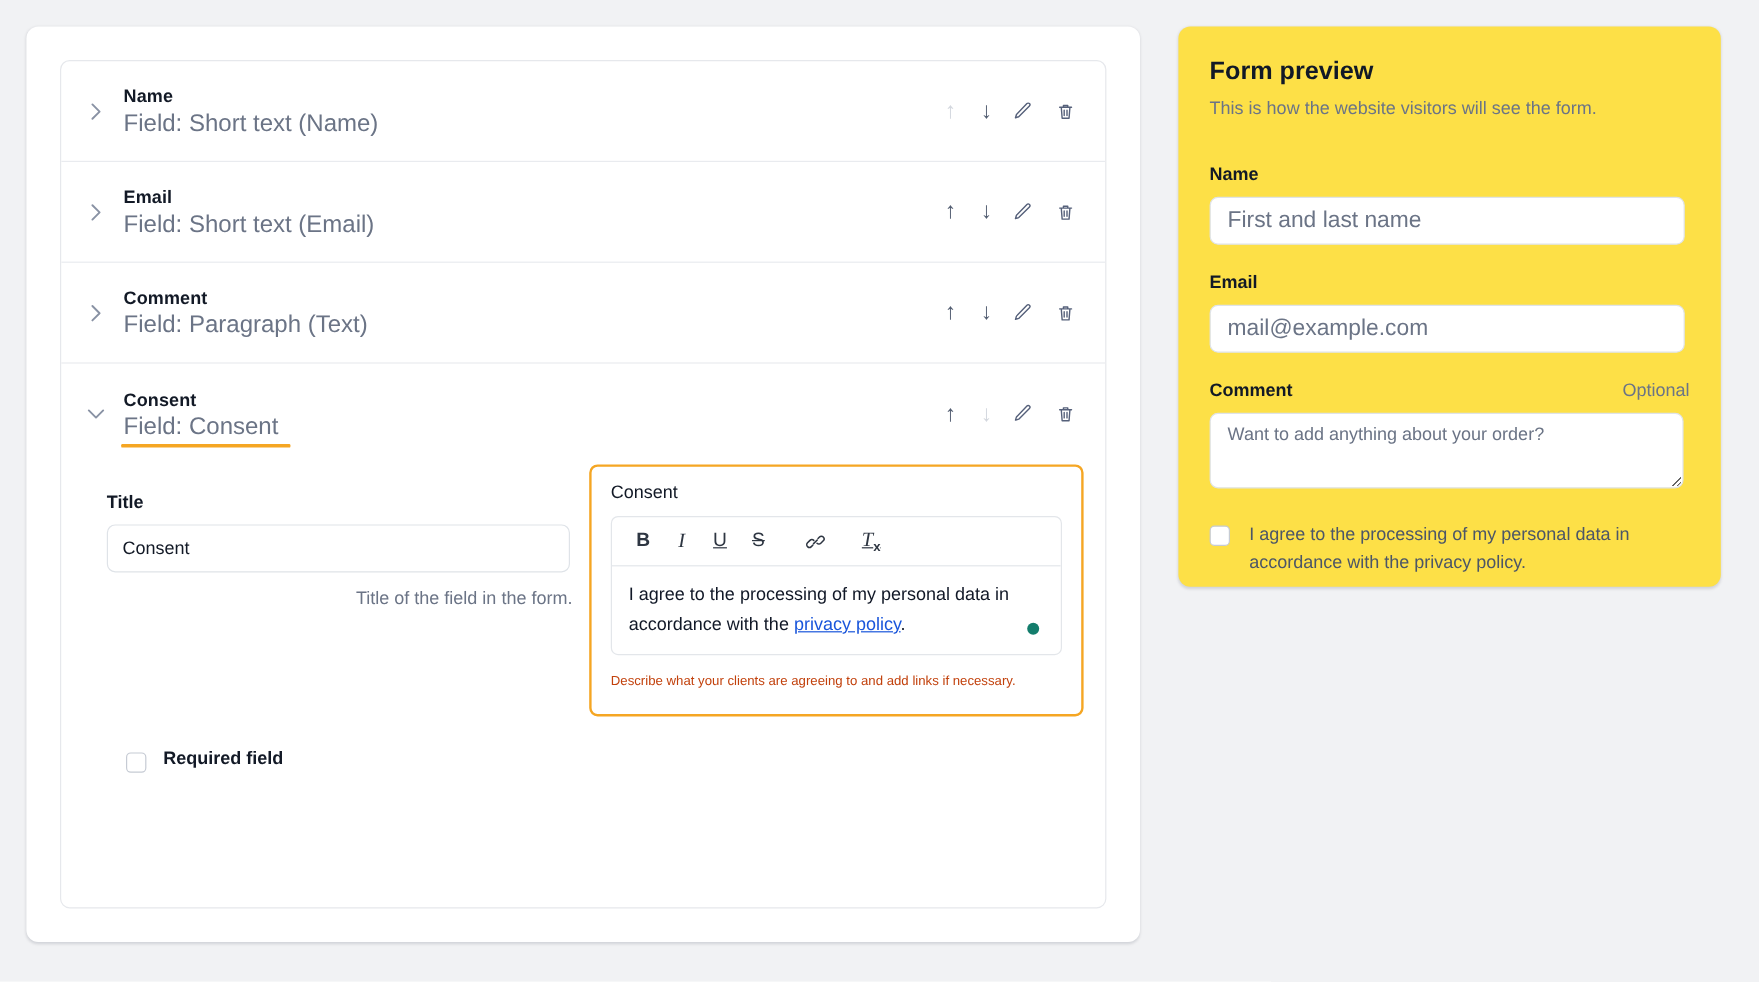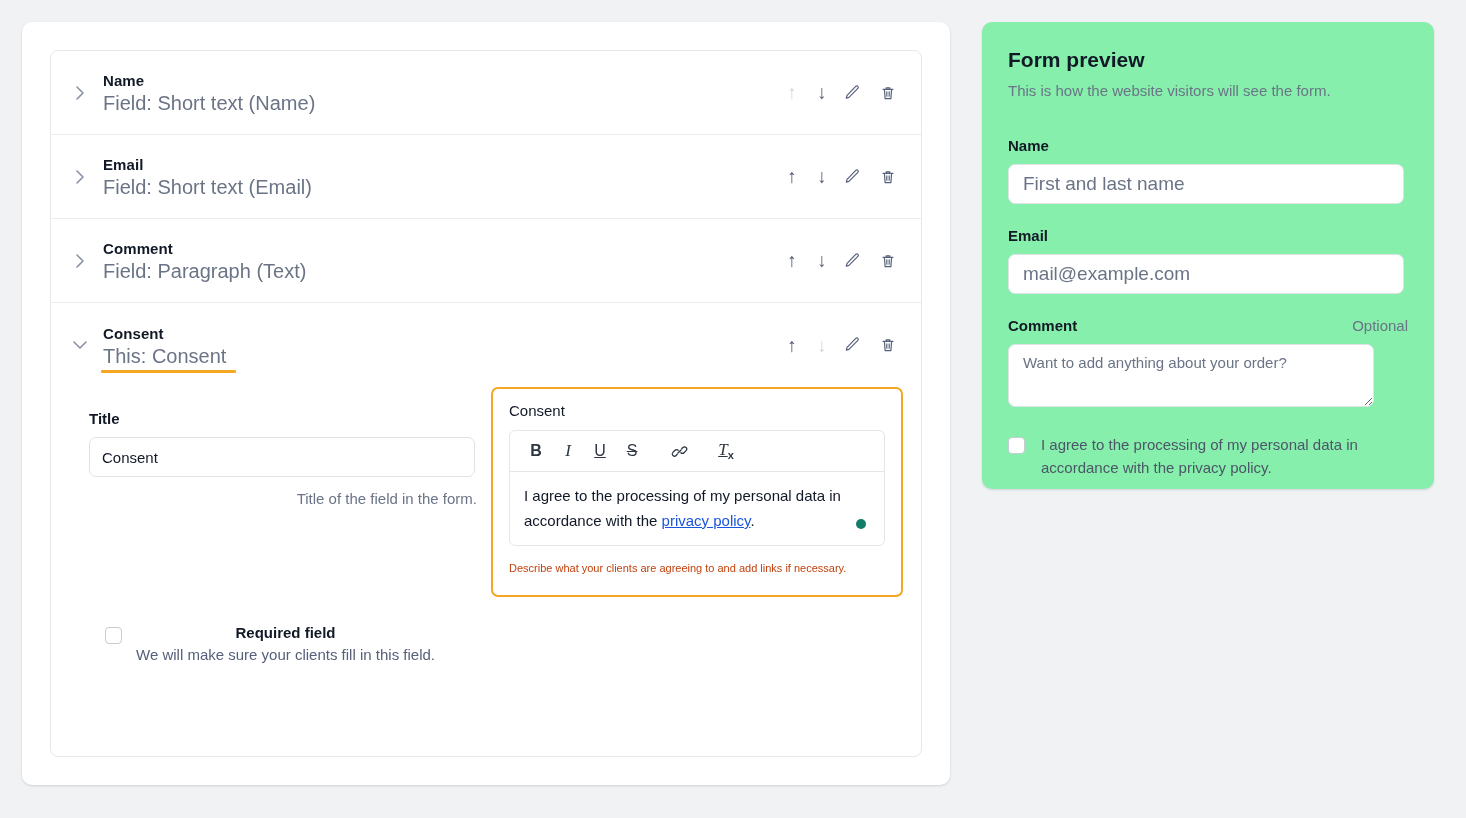--- a/index.html
+++ b/index.html
@@ -156,41 +156,41 @@
     margin-top: 4px; cursor: pointer;
   }
   .req-texts { margin-left: 14px; }
   .req-title { font-size: 15px; font-weight: bold; color: #121926; line-height: 20px; }
   .req-sub { font-size: 15px; color: #56607a; line-height: 24px; }
 
   
   .preview-card {
     position: absolute; left: 982px; top: 22px;
     width: 452px; height: 467px;
-    background: #86efac; border-radius: 10px;
+    background: #fde047; border-radius: 10px;
     box-shadow: 0 1px 3px rgba(16,24,40,.09), 0 1px 2px rgba(16,24,40,.05);
     padding: 24px 26px 0 26px;
   }
   .pv-title { font-size: 21px; font-weight: bold; color: #111927; line-height: 28px; }
   .pv-sub { font-size: 15px; color: #6b7486; line-height: 22px; margin-top: 6px; }
 
   .pv-field { margin-top: 22px; }
   .pv-field.first { margin-top: 34px; }
   .pv-lbl-row { display: flex; align-items: baseline; justify-content: space-between; }
   .pv-lbl { font-size: 15px; font-weight: bold; color: #121926; line-height: 20px; }
   .pv-opt { font-size: 15px; color: #6b7486; line-height: 20px; }
   .pv-input {
     width: 396px; height: 40px; margin-top: 8px;
     border: 1px solid #dfe3e8; border-radius: 7px; background: #fff;
     font-family: "Liberation Sans", sans-serif; font-size: 19px;
     padding: 0 14px; color: #111927; outline: none;
   }
   .pv-input::placeholder { color: #6b7486; }
   .pv-textarea {
-    width: 366px; height: 63px; margin-top: 8px;
+    width: 395px; height: 63px; margin-top: 8px;
     border: 1px solid #dfe3e8; border-radius: 7px; background: #fff;
     font-family: "Liberation Sans", sans-serif; font-size: 15px;
     padding: 9px 14px; color: #111927; outline: none;
     resize: vertical;
   }
   .pv-textarea::placeholder { color: #6b7486; }
 
   .pv-consent { display: flex; align-items: flex-start; margin-top: 22px; }
   .pv-cbox {
     width: 17px; height: 17px; flex: 0 0 17px;
@@ -289,21 +289,21 @@
       </div>
 
       <div class="field-row expanded">
         <div class="chev">
           <svg width="16" height="10" viewBox="0 0 16 10">
               <path d="M2 2 L8 8 L14 2" fill="none" stroke="currentColor" stroke-width="1.6" stroke-linecap="round" stroke-linejoin="round"></path>
             </svg>
         </div>
         <div class="field-texts">
           <div class="field-title">Consent</div>
-          <div class="field-sub highlighted">This: Consent</div>
+          <div class="field-sub highlighted">Field: Consent</div>
         </div>
         <div class="row-actions">
           <div class="arrow-btn">↑</div>
           <div class="arrow-btn disabled">↓</div>
           <div class="icon-btn">
             <svg width="18" height="18" viewBox="0 0 20 20">
                 <path d="M14.2 2.6a1.6 1.6 0 0 1 2.3 2.3L6.6 14.8l-3 .9.9-3z" fill="none" stroke="currentColor" stroke-width="1.3" stroke-linecap="round" stroke-linejoin="round"></path>
               </svg>
           </div>
           <div class="icon-btn">
@@ -351,21 +351,20 @@
               <div class="consent-hint">Describe what your clients are agreeing to and add links if necessary.</div>
             </div>
           </div>
 
         </div>
 
         <div class="req-row">
           <div class="cbox"></div>
           <div class="req-texts">
             <div class="req-title">Required field</div>
-            <div class="req-sub">We will make sure your clients fill in this field.</div>
           </div>
         </div>
       </div>
 
     </div>
   </div>
 
   <div class="preview-card">
     <div class="pv-title">Form preview</div>
     <div class="pv-sub">This is how the website visitors will see the form.</div>

